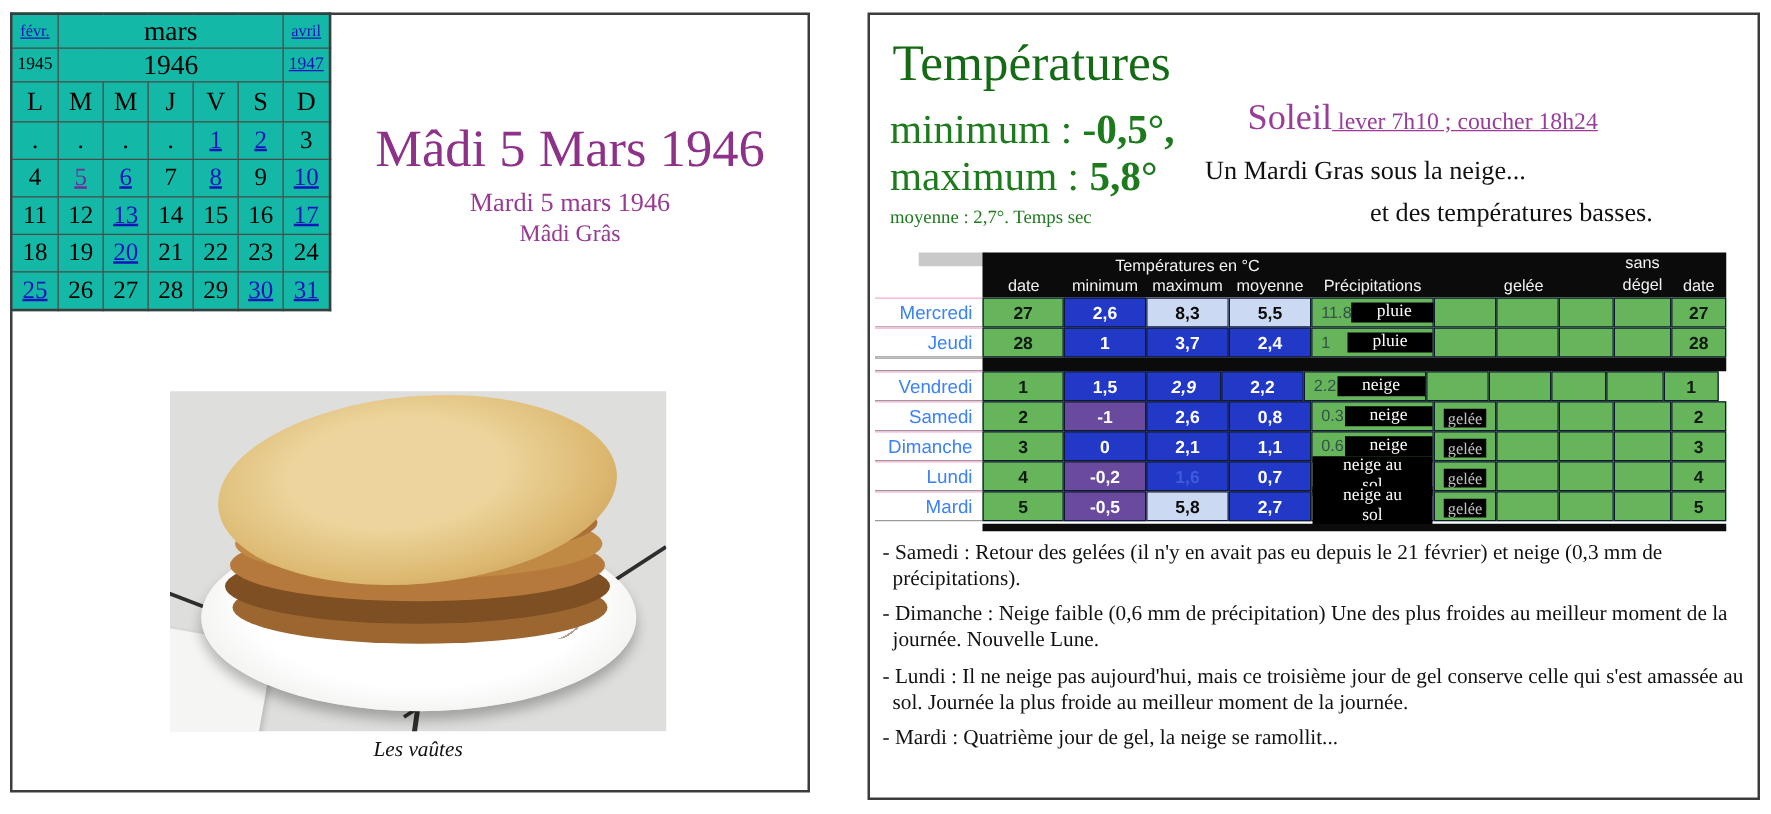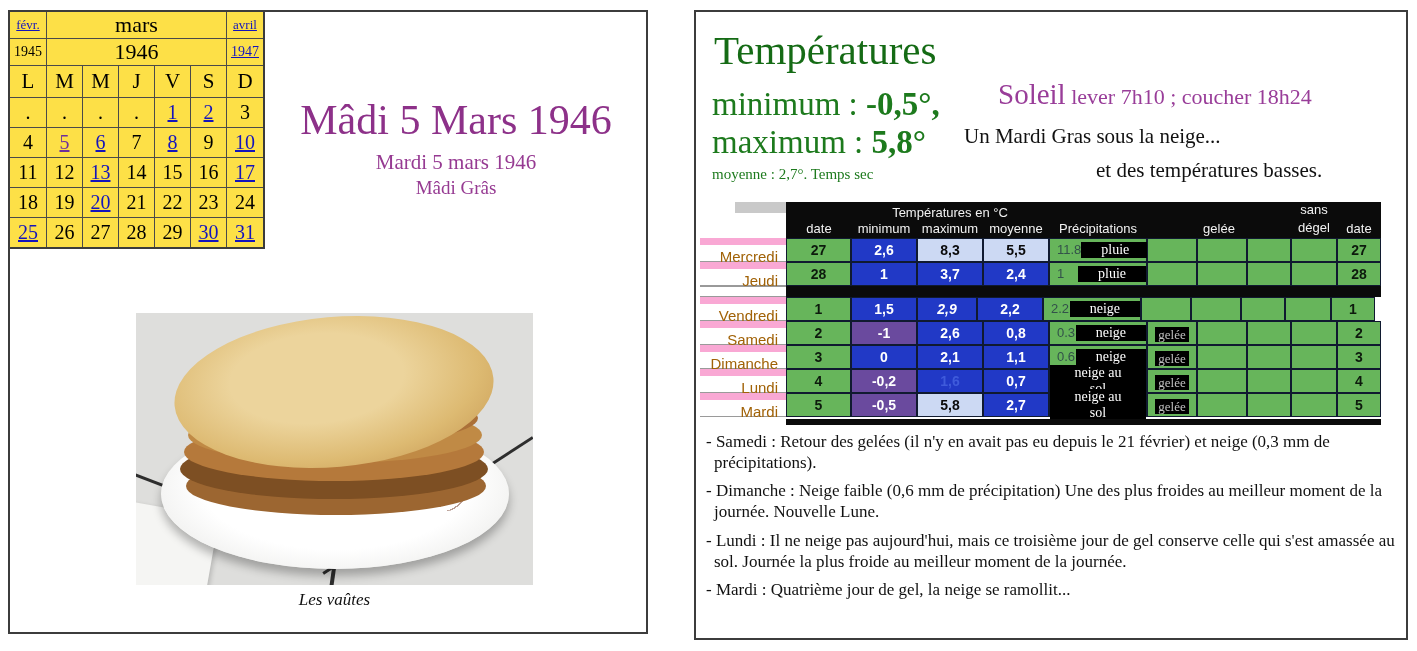--- a/index.html
+++ b/index.html
@@ -6,21 +6,21 @@
   body{
     position:relative;width:1417px;height:651px;background:#ffffff;
     font-family:"Liberation Serif",serif;overflow:hidden;
   }
   
   .panel{position:absolute;border:2px solid #3c3c3c;background:#fff;box-sizing:border-box;}
   #panel-left{left:8px;top:10px;width:640px;height:624px;}
   #panel-right{left:694px;top:10px;width:714px;height:630px;}
 
   
-  table.cal{position:absolute;left:-2px;top:-2px;border-collapse:collapse;background:#fde047;
+  table.cal{position:absolute;left:-2px;top:-2px;border-collapse:collapse;background:#14b8a6;
     border:2px solid #3c3c3c;}
   table.cal td,table.cal th{border:1px solid #4a4a4a;text-align:center;padding:0 3px;}
   .cal-nav{font-size:13px;width:30px;color:#1414bc;text-decoration:underline;cursor:pointer;}
   .cal-month{font-size:22px;height:24px;}
   .cal-year-side{font-size:14px;height:26px;}
   .cal-year{font-size:22px;}
   .cal-dow{font-size:21px;font-weight:normal;height:31px;width:29px;}
   .cal-day{font-size:20px;height:29px;}
   .cal-link{color:#1414bc;text-decoration:underline;cursor:pointer;}
   .cal-visited{color:#6d2f9c;text-decoration:underline;cursor:pointer;}
@@ -57,38 +57,38 @@
     font-style:italic;font-size:17px;color:#111;}
 
   
   .temps-title{position:absolute;left:18px;top:14px;font-size:41px;color:#156b15;}
   .temp-line{position:absolute;left:16px;font-size:33px;color:#1d7a1d;white-space:nowrap;}
   .temp-line b{font-weight:bold;}
   .tl-min{top:74px;} .tl-max{top:112px;}
   .temp-moy{position:absolute;left:16px;top:154px;font-size:15px;color:#1d7a1d;}
   .soleil{position:absolute;left:302px;top:66px;color:#993d99;white-space:nowrap;}
   .soleil .s-big{font-size:29px;}
-  .soleil .s-small{font-size:22px;}
+  .soleil .s-small{font-size:19px;text-decoration:underline;}
   .head1{position:absolute;left:268px;top:112px;font-size:21px;color:#111;}
   .head2{position:absolute;left:400px;top:146px;font-size:21px;color:#111;}
 
   
   .wtable{position:absolute;left:4px;top:190px;width:681px;height:226px;font-family:"Liberation Sans",sans-serif;}
   .wgrey{position:absolute;left:35px;top:0;width:55px;height:11px;background:#c9c9c9;}
   .whead{position:absolute;left:86px;top:0;width:595px;height:36px;background:#0b0b0b;color:#f2f2f2;}
   .whead span{position:absolute;transform:translateX(-50%);font-size:13px;white-space:nowrap;}
   .wh-group{left:164px;top:3px;}
   .wh-date1{left:33px;top:19px;} .wh-min{left:98px;top:19px;} .wh-max{left:164px;top:19px;}
   .wh-moy{left:230px;top:19px;} .wh-prec{left:312px;top:19px;font-size:12px;}
   .wh-gel{left:433px;top:19px;} .wh-sans1{left:528px;top:0;font-size:12px;text-align:center;} .wh-sans2{left:528px;top:18px;font-size:12px;}
   .wh-date2{left:573px;top:19px;}
   .wrows{position:absolute;left:0;top:36px;width:681px;}
   .wrow{display:flex;height:24px;}
   .wday{width:86px;box-sizing:border-box;text-align:right;padding-right:8px;font-size:15px;
-    color:#a16207;line-height:23px;background:#fff;border-bottom:1px solid #9a9a9a;border-top:7px solid #f9a8d4;}
+    color:#3b82f6;line-height:23px;background:#fff;border-bottom:1px solid #9a9a9a;border-top:1px solid #f9a8d4;}
   .wc{box-sizing:border-box;border:1px solid #101a30;text-align:center;font-size:14px;font-weight:bold;
     line-height:22px;color:#fff;}
   .wc.green{background:#67b55b;color:#0d1a0d;}
   .wc.blue{background:#2139c6;}
   .wc.purple{background:#6a4a9e;}
   .wc.pale{background:#ccd9f3;color:#0a0a0a;}
   .wc.ghost{background:#2139c6;color:#3f5bdb;}
   .wc.precip{display:flex;align-items:center;background:#67b55b;font-weight:normal;}
   .pnum{width:36px;text-align:left;padding-left:7px;font-size:13px;color:#33524a;font-weight:normal;}
   .badge{display:inline-block;background:#000;color:#fff;font-family:"Liberation Serif",serif;

